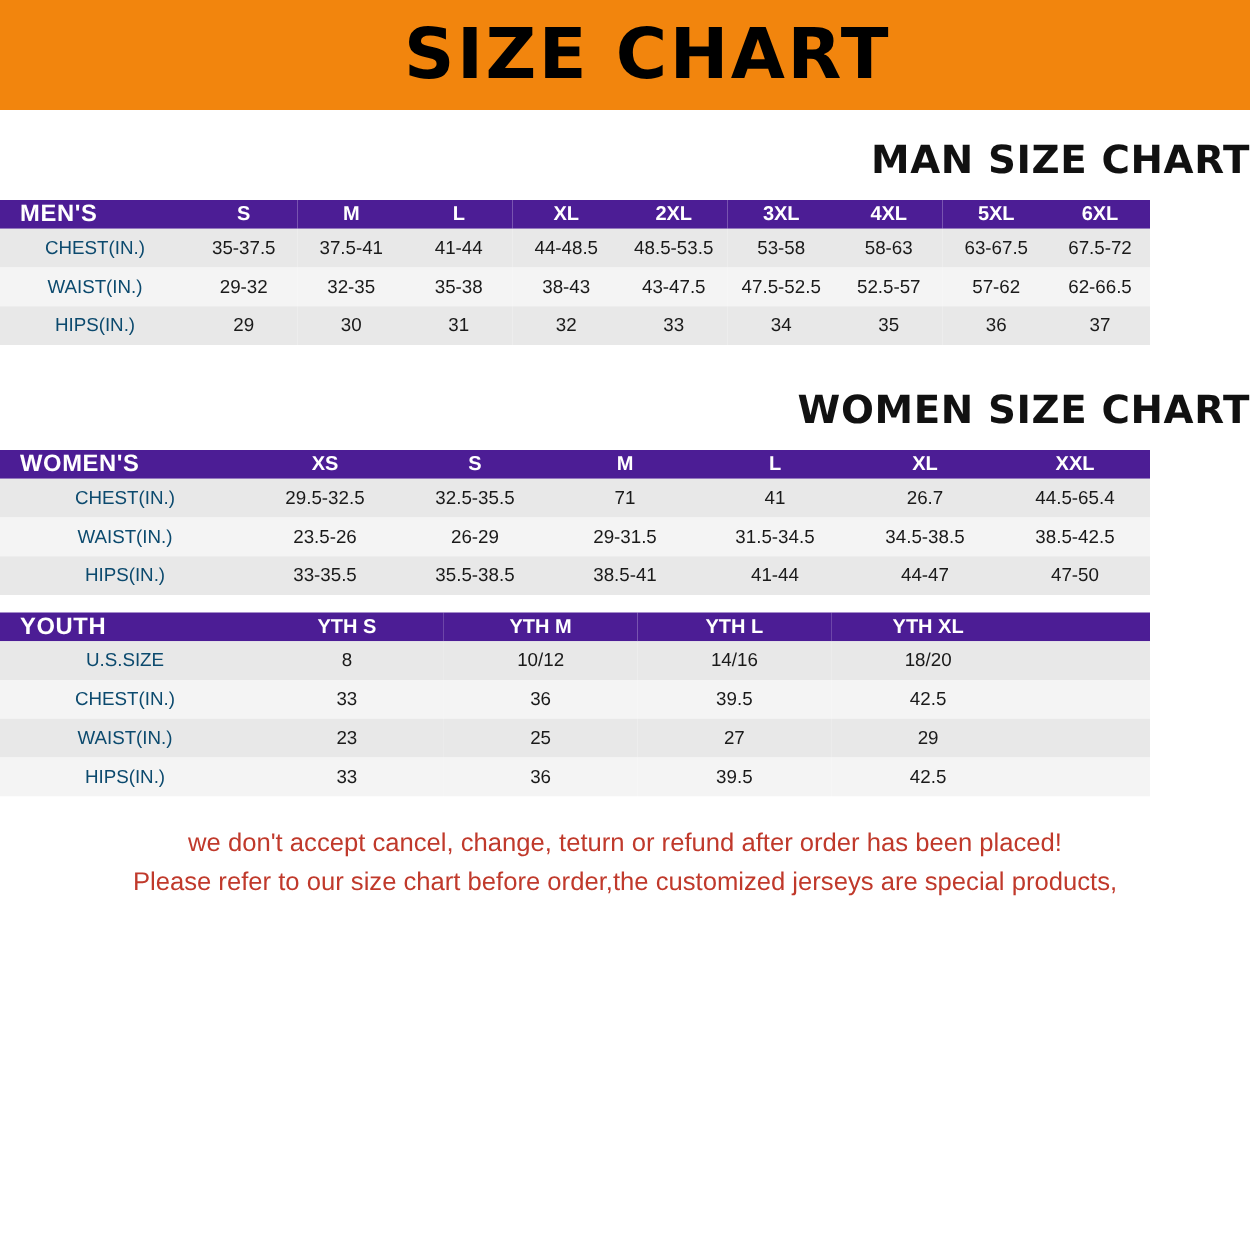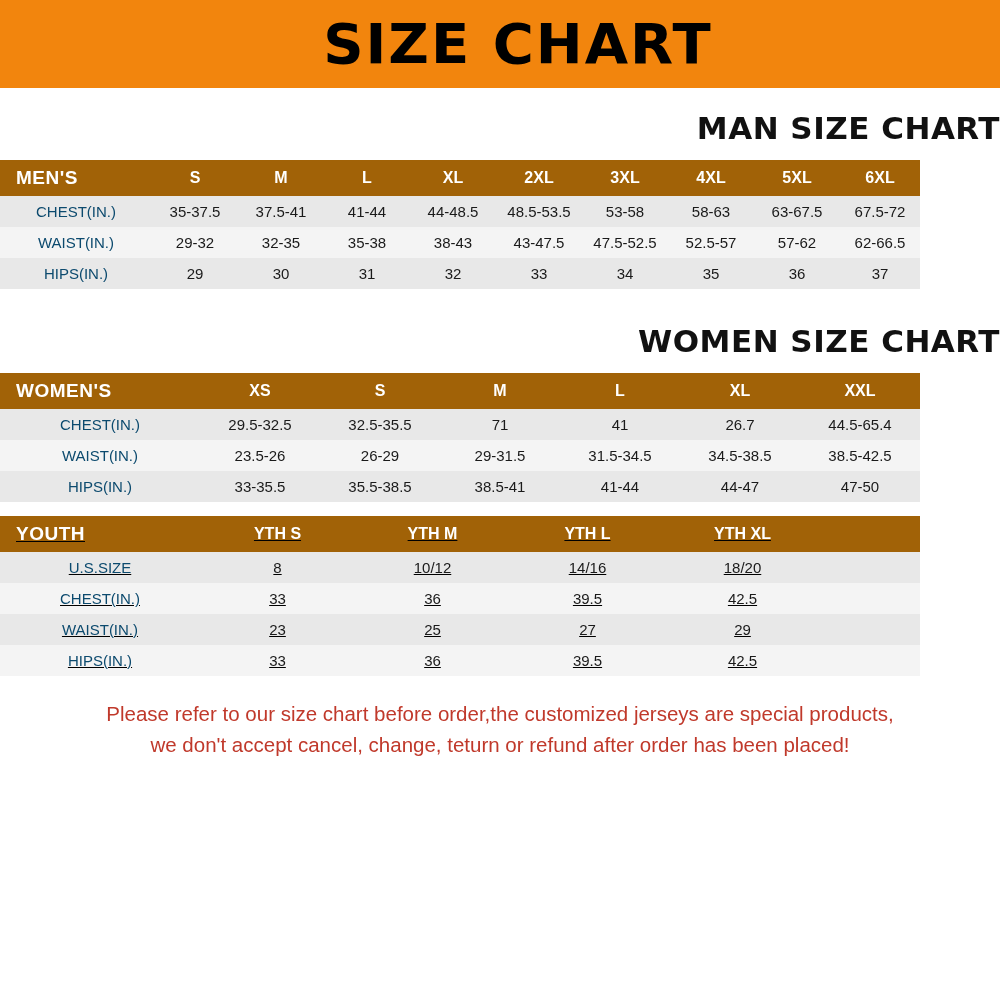--- a/index.html
+++ b/index.html
@@ -65,25 +65,25 @@
     font-family: "Liberation Sans", sans-serif;
     font-size: 15px;
     color: #1a1a1a;
     text-align: center;
     padding: 0;
     height: 31px;
     vertical-align: middle;
     white-space: nowrap;
   }
   table.size-table thead th {
-    background: #a16207;
+    background: #4c1d95;
     color: #ffffff;
     font-weight: bold;
     font-size: 16px;
-    height: 36px;
+    height: 23px;
     margin-left: 12px;
   }
   table.size-table thead th.corner {
     text-align: left;
     padding-left: 16px;
     font-size: 19px;
     letter-spacing: 0.5px;
   }
   table.size-table tbody tr.odd td {
     background: #e8e8e8;
@@ -93,21 +93,21 @@
   }
   table.size-table tbody td.rowhead {
     text-align: center;
     font-size: 15px;
     color: #0c4a6e;
   }
 
   
   .tbl-men { width: 920px; }
   .tbl-women { width: 920px; }
-  .tbl-youth { width: 920px; text-decoration: underline; }
+  .tbl-youth { width: 920px; }
 
   
   .note {
     margin: 22px auto 0 auto;
     width: 950px;
     text-align: center;
     color: #c0392b;
     font-family: "Liberation Sans", sans-serif;
     font-size: 20.5px;
     line-height: 31px;
@@ -299,17 +299,17 @@
           <td>36</td>
           <td>39.5</td>
           <td>42.5</td>
           <td></td>
         </tr>
       </tbody>
     </table>
   </div>
 
   <div class="note">
+    <div>we don't accept cancel, change, teturn or refund after order has been placed!</div>
     <div>Please refer to our size chart before order,the customized jerseys are special products,</div>
-    <div>we don't accept cancel, change, teturn or refund after order has been placed!</div>
   </div>
 
 </div>
 
 </body></html>

